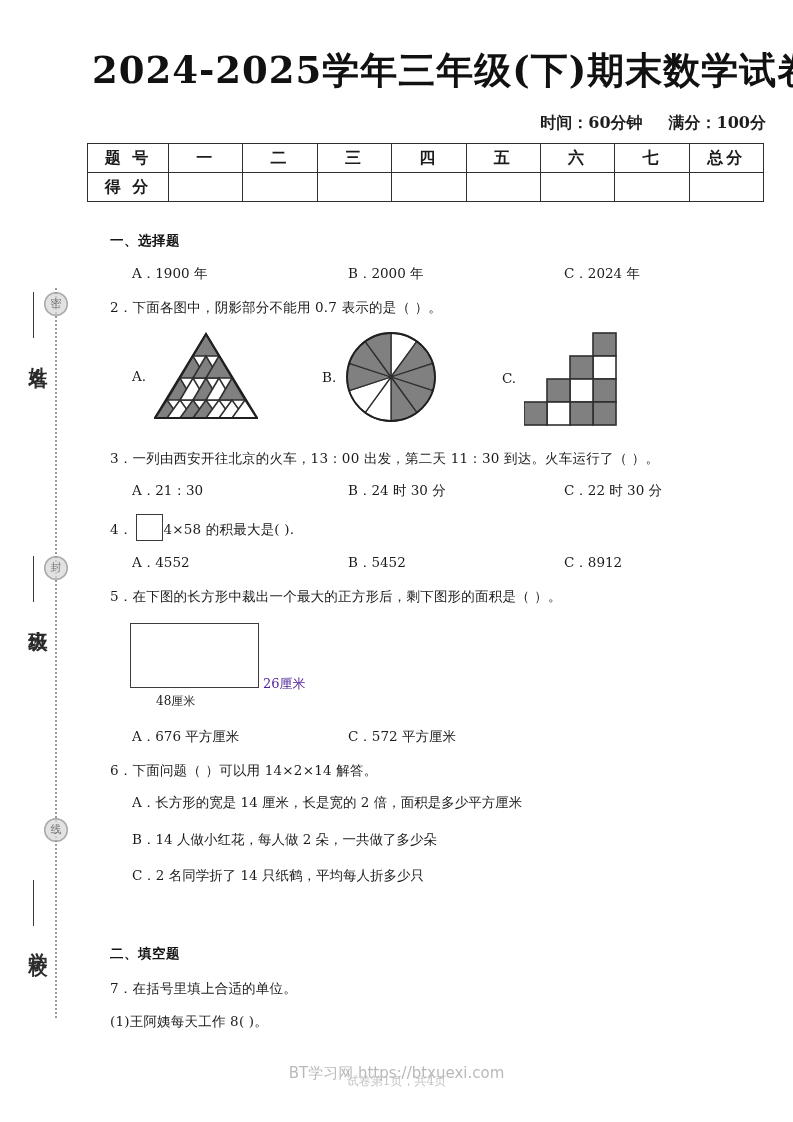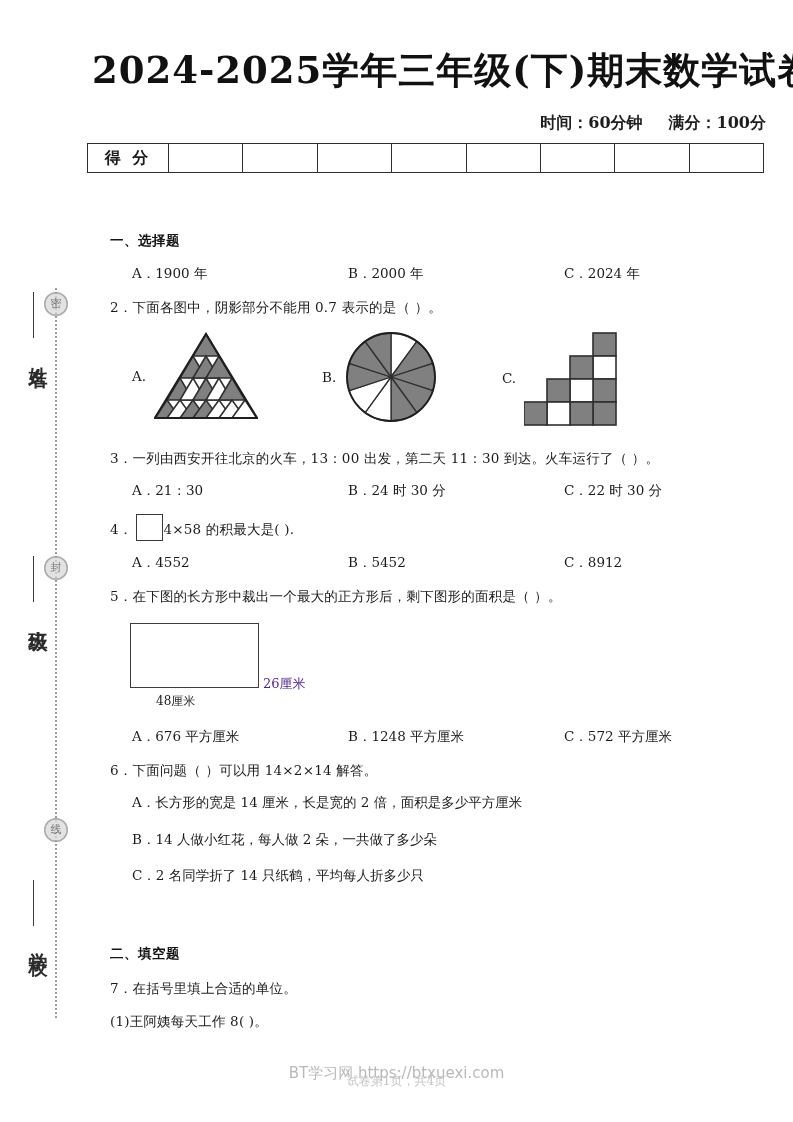--- a/index.html
+++ b/index.html
@@ -283,20 +283,31 @@
 <div id="sheet">
 
   <div id="exam-title">2024-2025学年三年级(下)期末数学试卷</div>
 
   <div id="meta-line">
     <span>时间：60分钟</span><span class="gap"></span><span>满分：100分</span>
   </div>
 
   <table id="score-table">
     <tbody>
+        <tr>
+      <td class="lead">题 号</td>
+      <td>一</td>
+      <td>二</td>
+      <td>三</td>
+      <td>四</td>
+      <td>五</td>
+      <td>六</td>
+      <td>七</td>
+      <td>总分</td>
+    </tr>
     <tr>
       <td class="lead">得 分</td>
       <td></td>
       <td></td>
       <td></td>
       <td></td>
       <td></td>
       <td></td>
       <td></td>
       <td></td>
@@ -405,21 +416,20 @@
     </div>
 
     <p class="q-stem">5．在下图的长方形中裁出一个最大的正方形后，剩下图形的面积是（    ）。</p>
     <div id="fig-rect-wrap">
       <div id="rect5"></div>
       <div id="rect5-h">26厘米</div>
       <div id="rect5-w">48厘米</div>
     </div>
     <div class="opt-row">
       <span class="opt">A．676 平方厘米</span>
-      <span class="opt">B．1248 平方厘米</span>
       <span class="opt">C．572 平方厘米</span>
     </div>
 
     <p class="q-stem">6．下面问题（    ）可以用 14×2×14 解答。</p>
     <div class="opt-stack">
       <div class="opt">A．长方形的宽是 14 厘米，长是宽的 2 倍，面积是多少平方厘米</div>
       <div class="opt">B．14 人做小红花，每人做 2 朵，一共做了多少朵</div>
       <div class="opt">C．2 名同学折了 14 只纸鹤，平均每人折多少只</div>
     </div>
 

